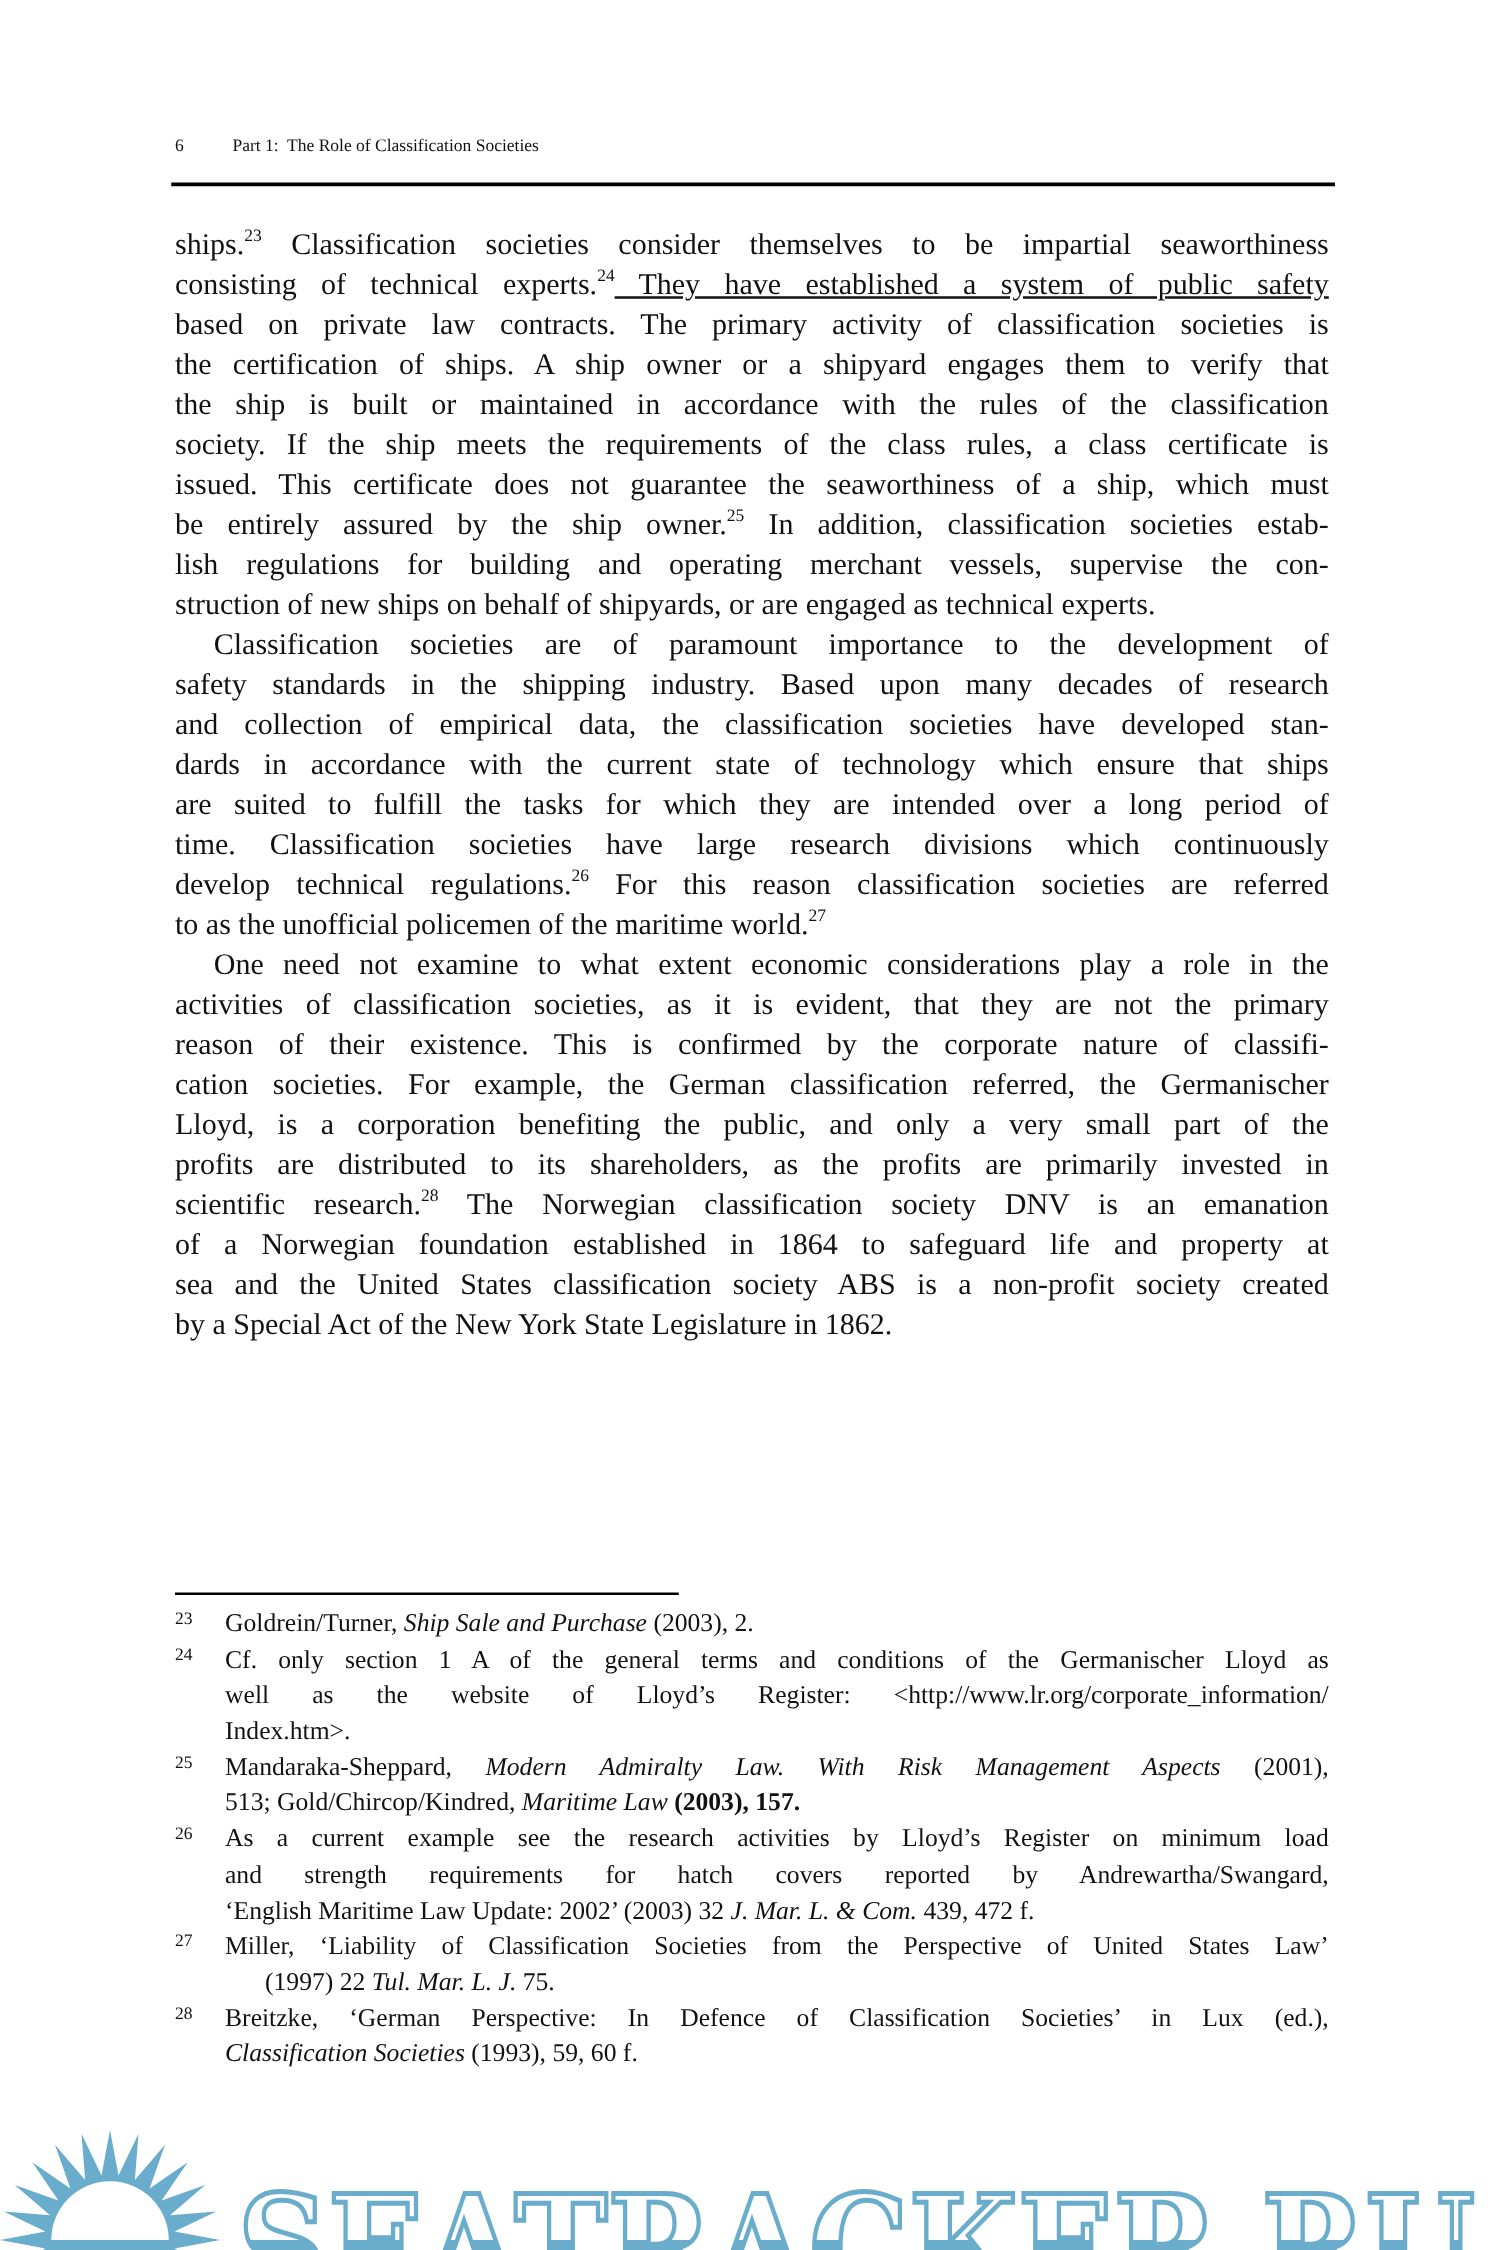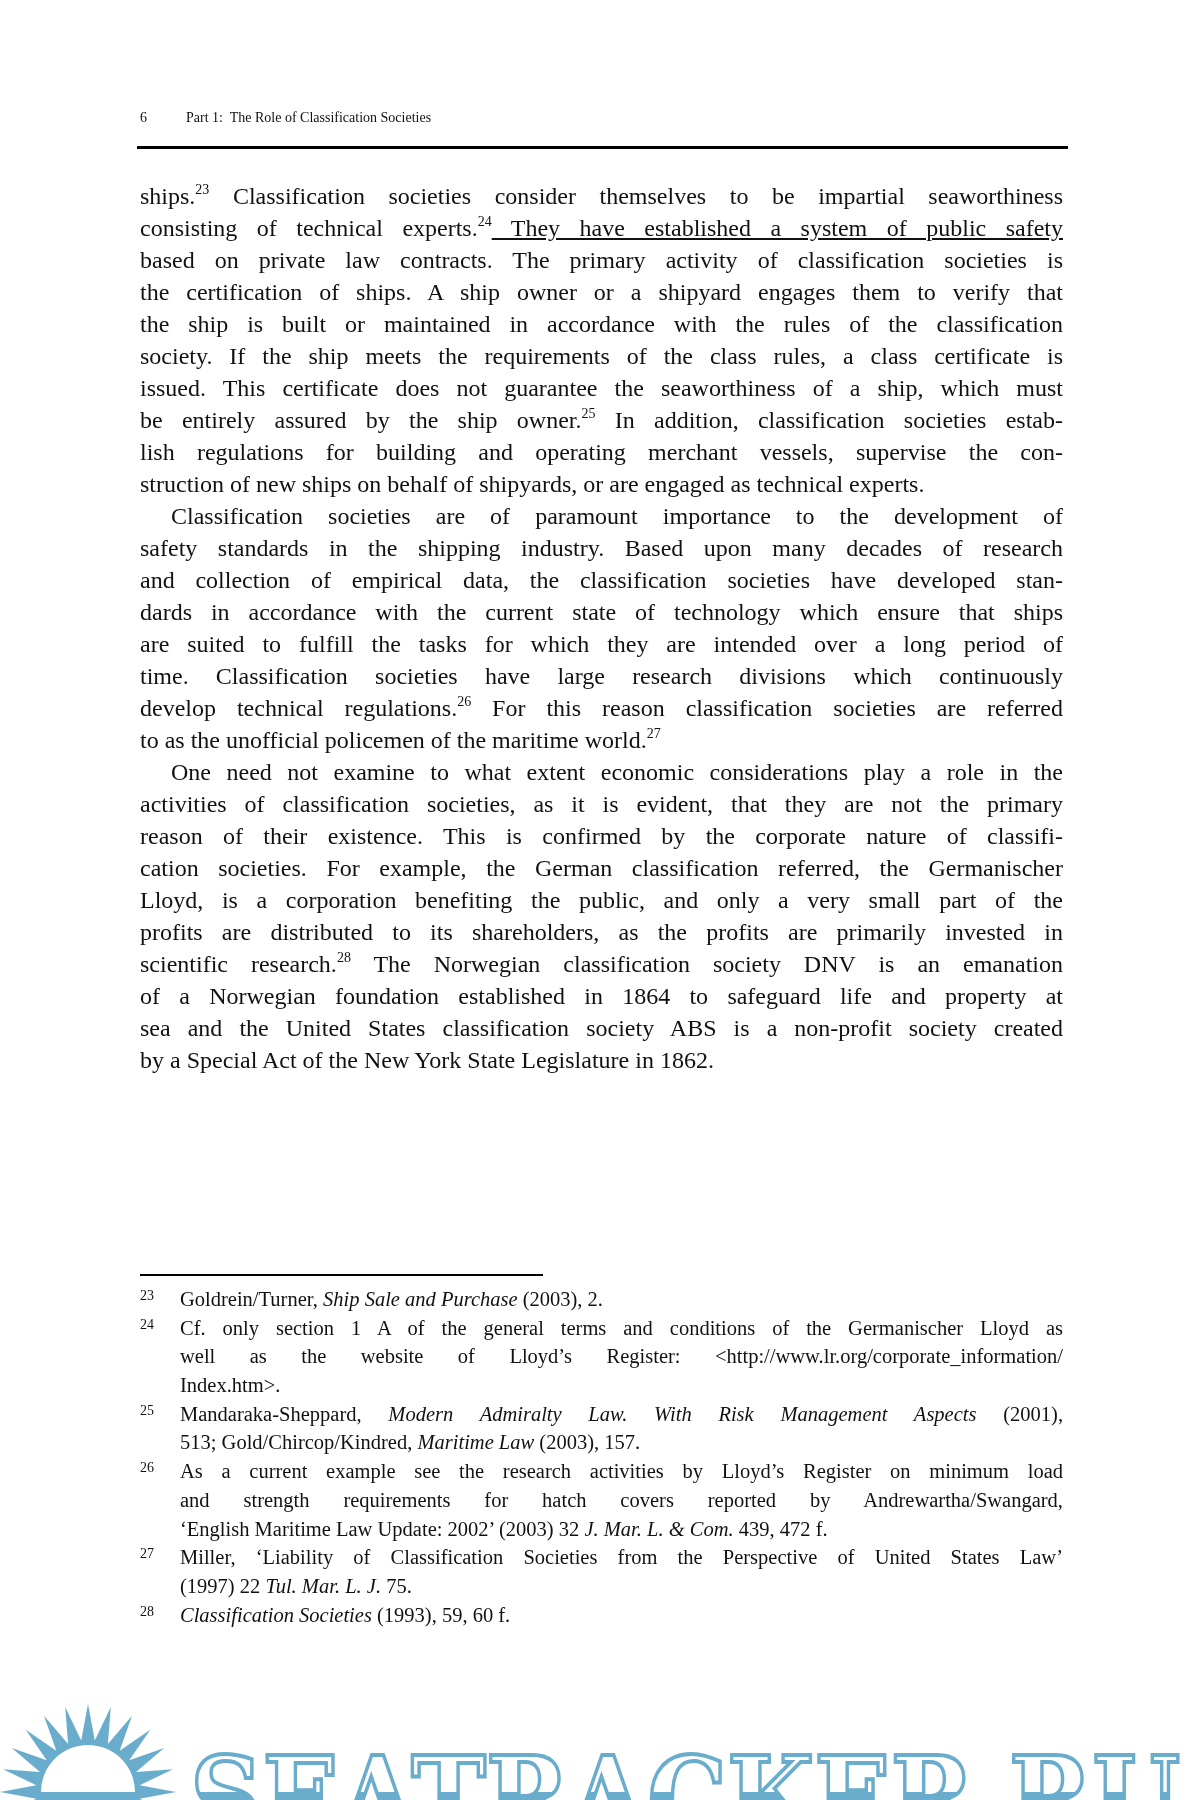--- a/index.html
+++ b/index.html
@@ -73,41 +73,42 @@
       <div class="fn-body">
         <div class="fn-line"><span style="white-space: pre;">Cf. only section 1 A of the general terms and conditions of the Germanischer Lloyd as</span></div>
         <div class="fn-line"><span style="white-space: pre;">well as the website of Lloyd’s Register: &lt;http://www.lr.org/corporate_information/</span></div>
         <div class="fn-line last"><span style="white-space: pre;">Index.htm&gt;.</span></div>
       </div>
     </div>
     <div class="fn">
       <span class="fn-num">25</span>
       <div class="fn-body">
         <div class="fn-line"><span style="white-space: pre;">Mandaraka-Sheppard, </span><i>Modern Admiralty Law. With Risk Management Aspects</i><span style="white-space: pre;"> (2001),</span></div>
-        <div class="fn-line last"><span style="white-space: pre;">513; Gold/Chircop/Kindred, </span><i>Maritime Law</i><span style="white-space: pre;"> (2003), 157.</span></div>
+        <div class="fn-line last"><span style="white-space: pre;">513; Gold/Chircop/Kindred, </span><i>Maritime Law</i><span style="white-space: pre; font-weight: bold;"> (2003), 157.</span></div>
       </div>
     </div>
     <div class="fn">
       <span class="fn-num">26</span>
       <div class="fn-body">
         <div class="fn-line"><span style="white-space: pre;">As a current example see the research activities by Lloyd’s Register on minimum load</span></div>
         <div class="fn-line"><span style="white-space: pre;">and strength requirements for hatch covers reported by Andrewartha/Swangard,</span></div>
         <div class="fn-line last"><span style="white-space: pre; margin-top: 44px;">‘English Maritime Law Update: 2002’ (2003) 32 </span><i>J. Mar. L. &amp; Com.</i><span style="white-space: pre;"> 439, 472 f.</span></div>
       </div>
     </div>
     <div class="fn">
       <span class="fn-num">27</span>
       <div class="fn-body">
         <div class="fn-line"><span style="white-space: pre;">Miller, ‘Liability of Classification Societies from the Perspective of United States Law’</span></div>
-        <div class="fn-line last"><span style="white-space: pre;">(1997) 22 </span><i>Tul. Mar. L. J.</i><span style="white-space: pre;"> 75.</span></div>
+        <div class="fn-line last"><span style="white-space: pre; margin-left: 32px;">(1997) 22 </span><i>Tul. Mar. L. J.</i><span style="white-space: pre;"> 75.</span></div>
       </div>
     </div>
     <div class="fn">
       <span class="fn-num">28</span>
       <div class="fn-body">
+        <div class="fn-line"><span style="white-space: pre;">Breitzke, ‘German Perspective: In Defence of Classification Societies’ in Lux (ed.),</span></div>
         <div class="fn-line last"><span style="white-space: pre;"></span><i>Classification Societies</i><span style="white-space: pre;"> (1993), 59, 60 f.</span></div>
       </div>
     </div>
   </div>
 
 <div class="watermark">
   <svg width="1201" height="185" viewBox="0 1615 1201 185">
     <defs>
       <clipPath id="topHalf">
           <rect x="0" y="1615" width="1201" height="96"></rect>

